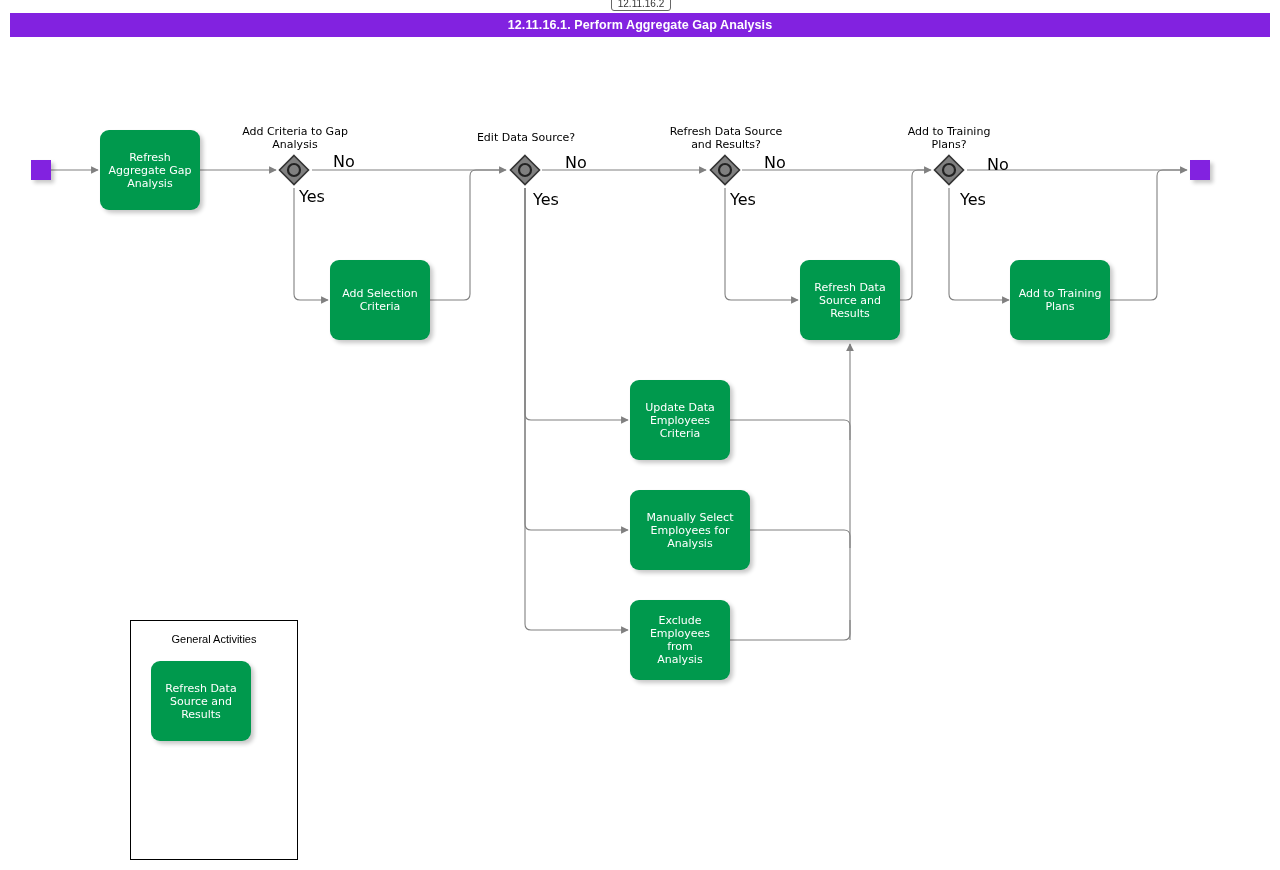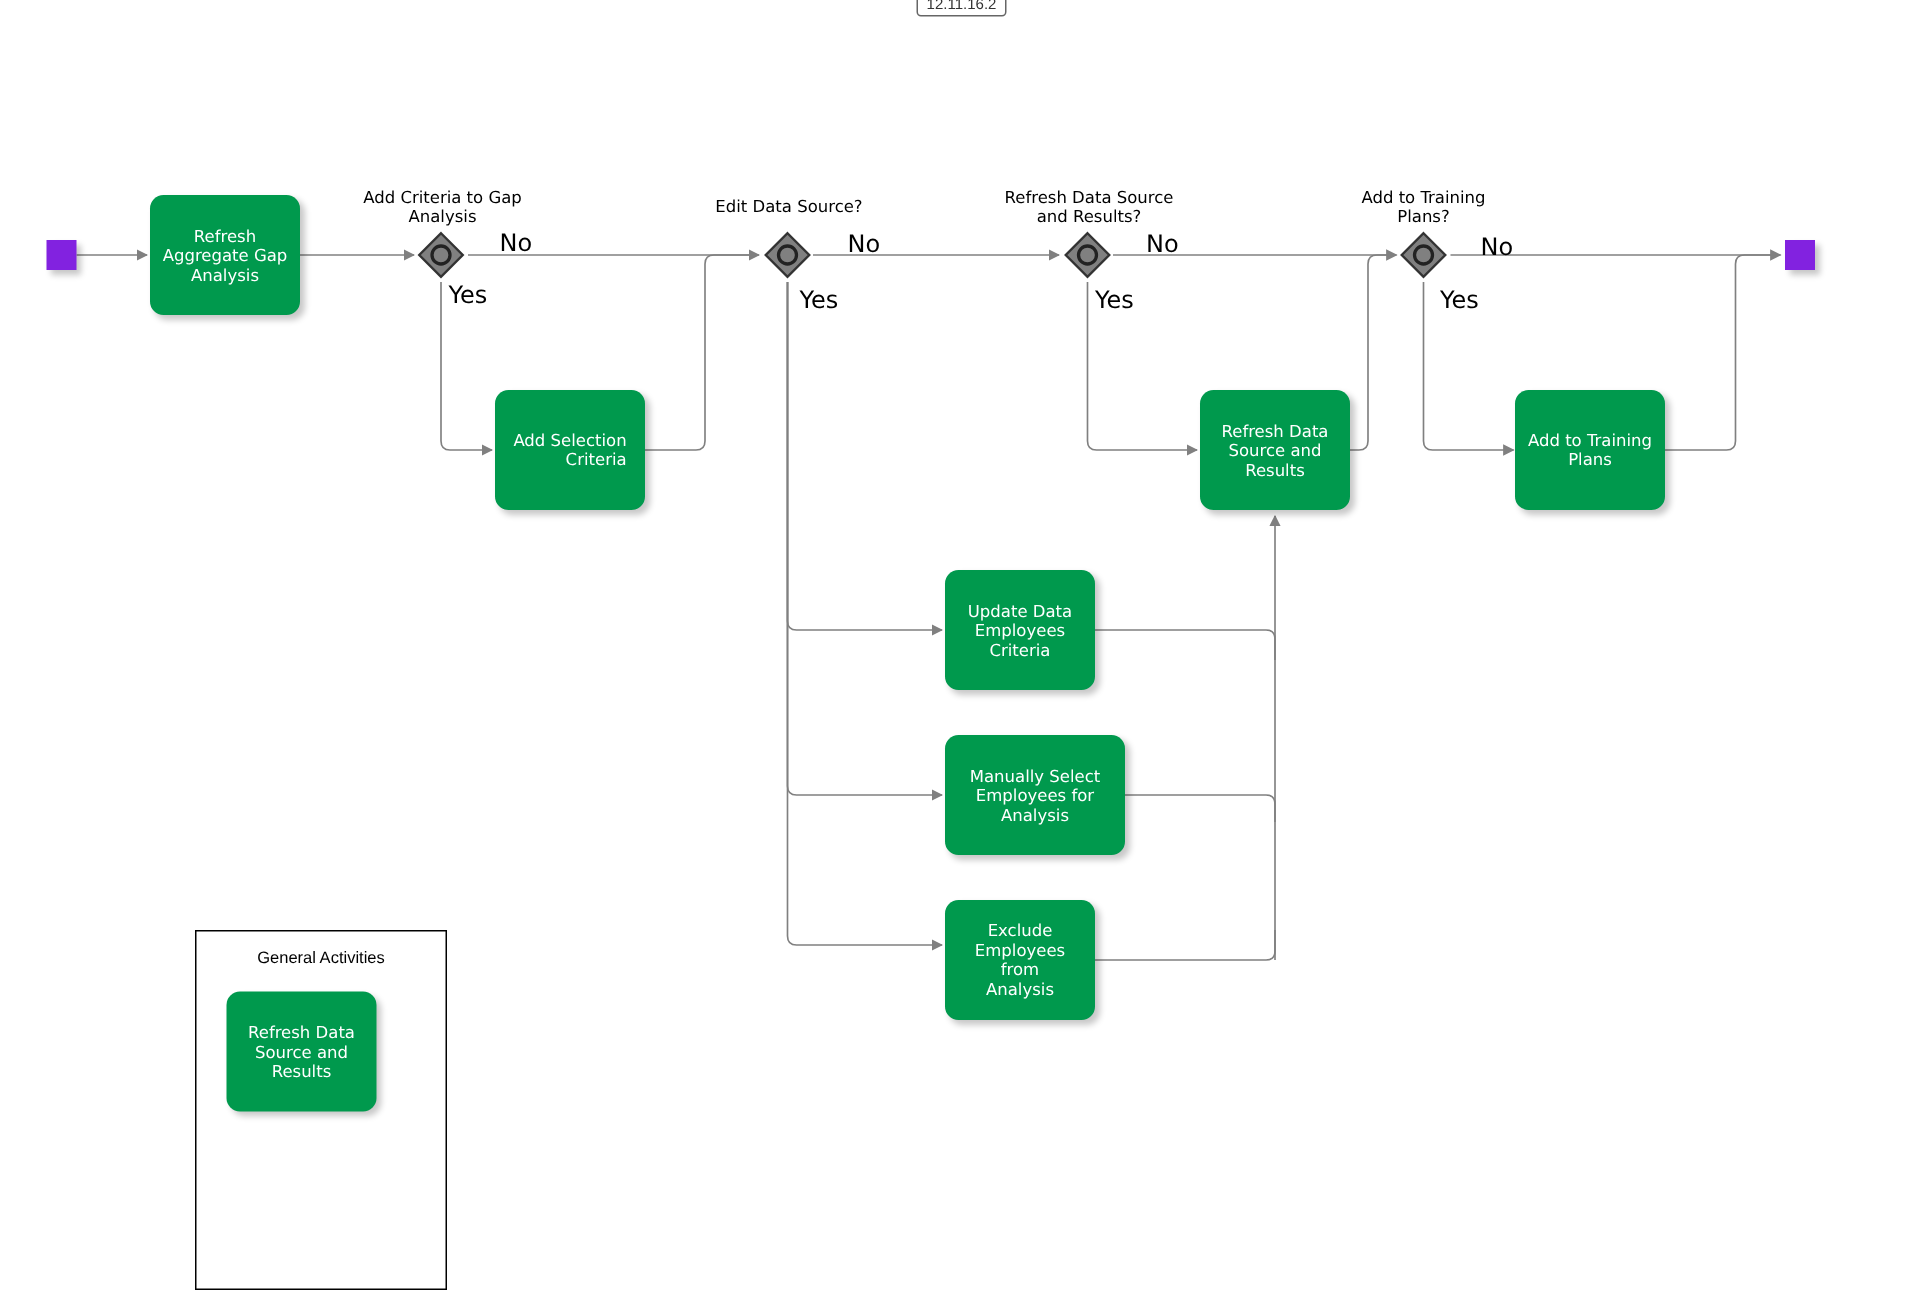--- a/index.html
+++ b/index.html
@@ -133,20 +133,21 @@
     font-family: "Liberation Sans", sans-serif;
   }
 </style>
 </head>
 <body>
 
 <div id="canvas">
 
   <div class="tab">12.11.16.2</div>
 
+  <div class="titlebar">12.11.16.1. Perform Aggregate Gap Analysis</div>
 
   <svg id="wires" viewBox="0 0 1280 870" xmlns="http://www.w3.org/2000/svg">
     <defs>
       <marker id="ah" viewBox="0 0 10 10" refX="9" refY="5" markerWidth="7" markerHeight="7" orient="auto-start-reverse">
         <path d="M 0 0 L 10 5 L 0 10 z" fill="#808080"></path>
       </marker>
     </defs>
     <g fill="none" stroke="#808080" stroke-width="1.1" marker-end="url(#ah)">
 
       <path d="M 51 170 L 98 170"></path>
@@ -236,21 +237,21 @@
 
   <div class="lbl" style="left: 873px; top: 125px; width: 152px; white-space: pre-line;">Add to Training
 Plans?</div>
   <div class="lbl-sm" style="left:987px; top:155px;">No</div>
   <div class="lbl-sm" style="left:960px; top:190px;">Yes</div>
 
   <div class="task" style="left: 100px; top: 130px; width: 100px; height: 80px; white-space: pre-line;">Refresh
 Aggregate Gap
 Analysis</div>
 
-  <div class="task" style="left: 330px; top: 260px; width: 100px; height: 80px; white-space: pre-line; text-align: right;">Add Selection
+  <div class="task" style="left: 330px; top: 260px; width: 100px; height: 80px; white-space: pre-line;">Add Selection
 Criteria</div>
 
   <div class="task" style="left: 630px; top: 380px; width: 100px; height: 80px; white-space: pre-line;">Update Data
 Employees
 Criteria</div>
 
   <div class="task" style="left: 630px; top: 490px; width: 120px; height: 80px; white-space: pre-line;">Manually Select
 Employees for
 Analysis</div>
 

